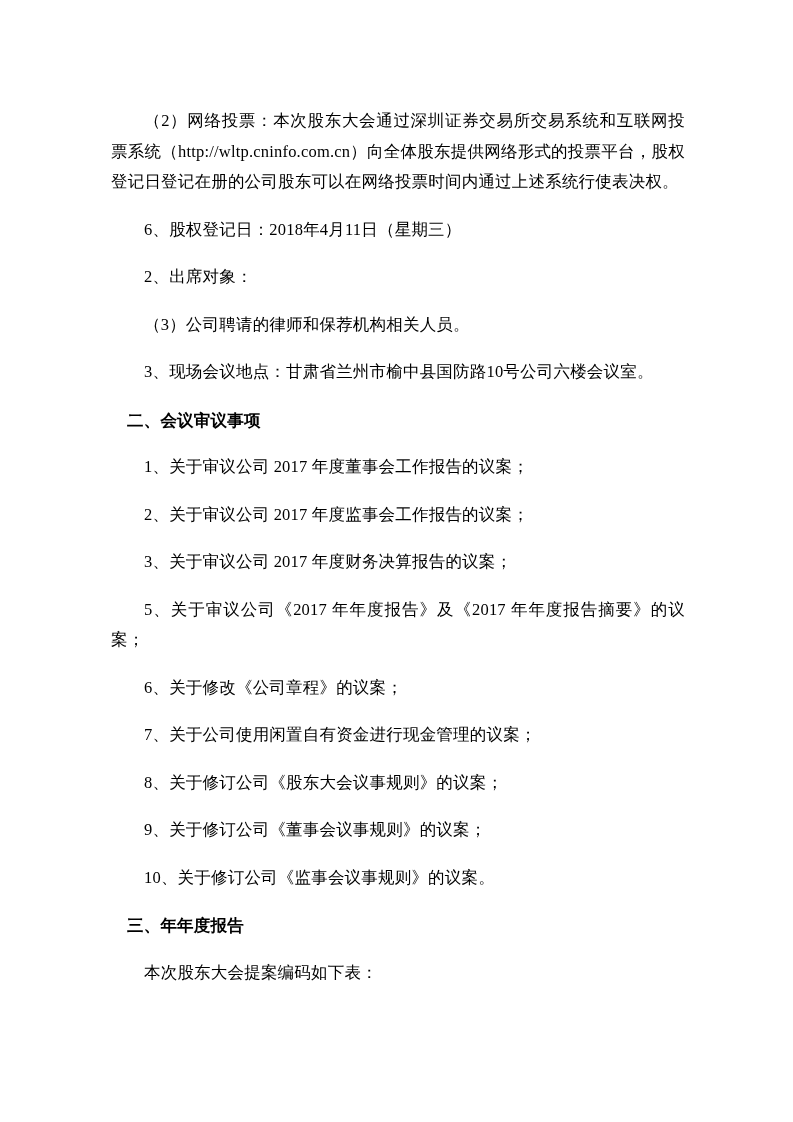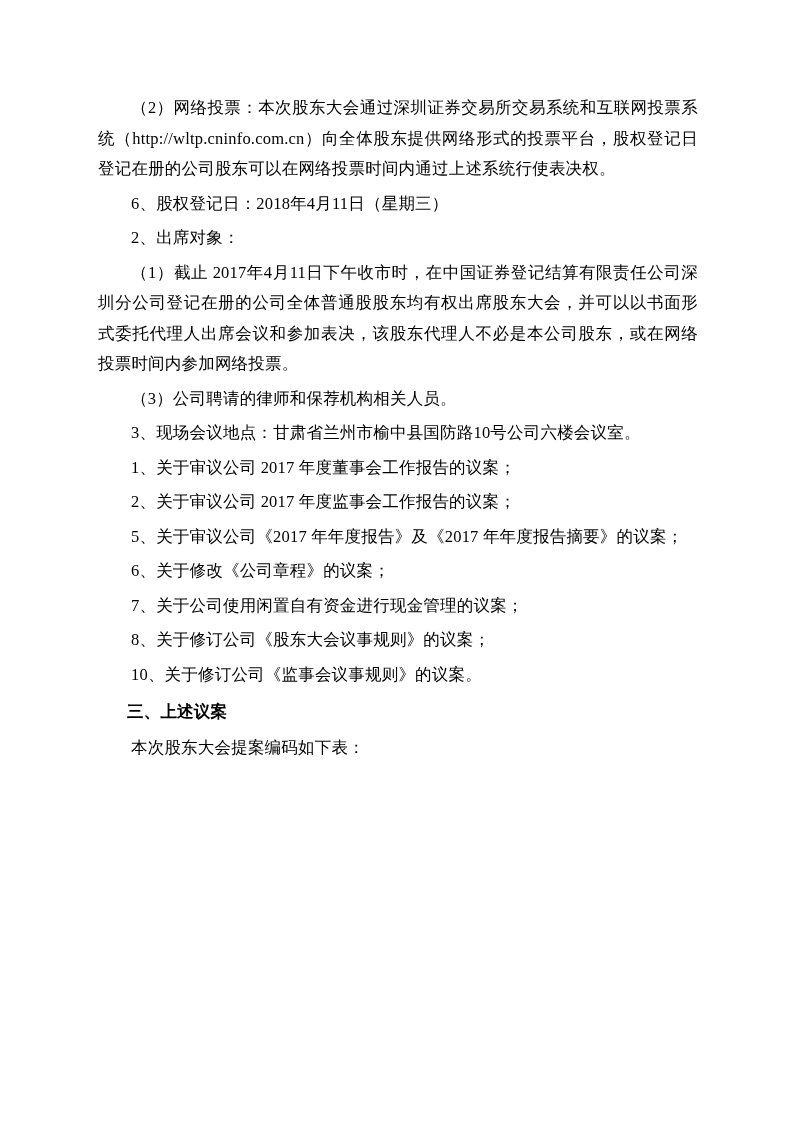--- a/index.html
+++ b/index.html
@@ -16,21 +16,21 @@
     font-family: "Liberation Serif", "DejaVu Serif", serif;
     color: #000000;
   }
   .content {
     position: absolute;
     left: 94px;
     top: 89px;
     width: 608px;
   }
   .para {
-    margin: 4px;
+    margin: 17px;
     font-size: 16.5px;
     line-height: 30.5px;
     text-align: justify;
     text-justify: inter-ideograph;
     text-indent: 2em;
     letter-spacing: 0.2px;
   }
   .heading {
     margin: 6px 0;
     font-size: 16.5px;
@@ -42,26 +42,28 @@
   }
 </style>
 </head>
 <body>
 
 <div class="page">
   <div class="content">
     <p class="para">（2）网络投票：本次股东大会通过深圳证券交易所交易系统和互联网投票系统（http://wltp.cninfo.com.cn）向全体股东提供网络形式的投票平台，股权登记日登记在册的公司股东可以在网络投票时间内通过上述系统行使表决权。</p>
     <p class="para">6、股权登记日：2018年4月11日（星期三）</p>
     <p class="para">2、出席对象：</p>
-    <p class="para">（1）截止 2017年4月11日下午收市时，在中国证券登记结算有限责任公司深圳分公司登记在册的公司全体普通股股东均有权出席股东大会，并可以以书面形式委托代理人出席会议和参加表决，该股东代理人不必是本公司股东，或在网络投票时间内参加网络投票。</p>
     <p class="para">（3）公司聘请的律师和保荐机构相关人员。</p>
     <p class="para">3、现场会议地点：甘肃省兰州市榆中县国防路10号公司六楼会议室。</p>
+    <p class="heading">二、会议审议事项</p>
     <p class="para">1、关于审议公司 2017 年度董事会工作报告的议案；</p>
     <p class="para">2、关于审议公司 2017 年度监事会工作报告的议案；</p>
+    <p class="para">3、关于审议公司 2017 年度财务决算报告的议案；</p>
     <p class="para">5、关于审议公司《2017 年年度报告》及《2017 年年度报告摘要》的议案；</p>
     <p class="para">6、关于修改《公司章程》的议案；</p>
     <p class="para">7、关于公司使用闲置自有资金进行现金管理的议案；</p>
     <p class="para">8、关于修订公司《股东大会议事规则》的议案；</p>
+    <p class="para">9、关于修订公司《董事会议事规则》的议案；</p>
     <p class="para">10、关于修订公司《监事会议事规则》的议案。</p>
-    <p class="heading">三、上述议案</p>
+    <p class="heading">三、年年度报告</p>
     <p class="para">本次股东大会提案编码如下表：</p>
   </div>
 </div>
 
 </body></html>

